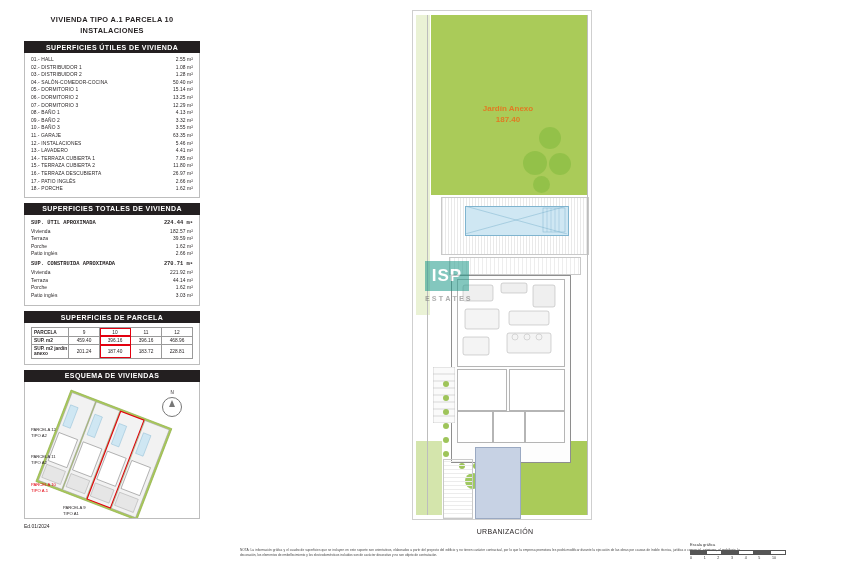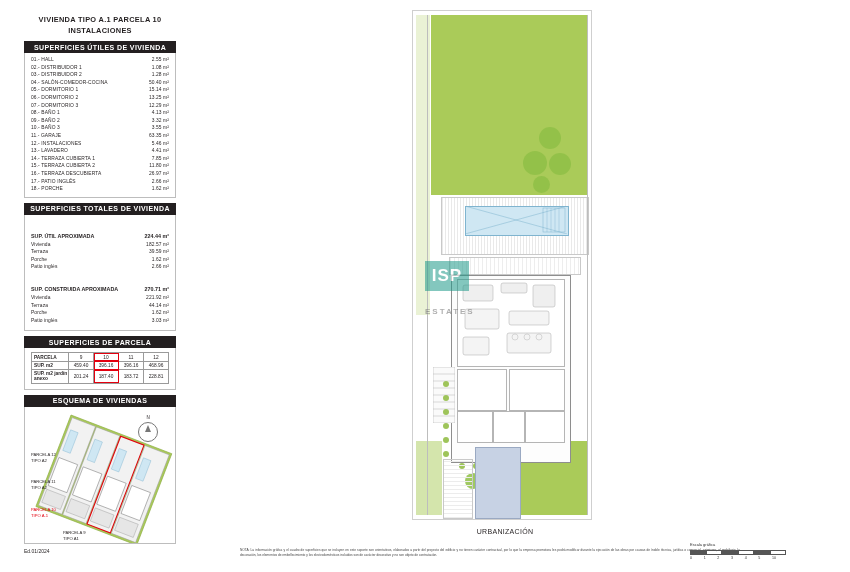--- a/index.html
+++ b/index.html
@@ -1,27 +1,27 @@
 <!DOCTYPE html>
 <html><head>
 <meta charset="utf-8">
 <style>
   html,body{margin:0;padding:0;background:#ffffff;}
   body{width:850px;height:572px;font-family:"Liberation Sans",sans-serif;color:#231f20;overflow:hidden;position:relative;}
   #sheet{position:relative;width:850px;height:572px;}
 
   
-  #left{position:absolute;left:24px;top:14px;width:152px;}
+  #left{position:absolute;left:24px;top:14px;width:176px;}
   .title{text-align:center;font-size:7.4px;font-weight:bold;letter-spacing:.3px;line-height:11px;}
   .bar{background:#231f20;color:#fff;text-align:center;font-size:7px;font-weight:bold;letter-spacing:.4px;padding:2.5px 0;margin-top:5px;}
   .rowlist{border-left:1px solid #bdbdbd;border-right:1px solid #bdbdbd;border-bottom:1px solid #bdbdbd;padding:3px 6px 4px 6px;}
   .r{display:flex;justify-content:space-between;font-size:4.9px;line-height:7.6px;letter-spacing:.1px;}
   .r .n{white-space:nowrap;}
   .r .v{white-space:nowrap;}
-  .sub{font-size:5.4px;font-weight:bold;display:flex;justify-content:space-between;line-height:9px;margin-top:14px;}
+  .sub{font-size:5.4px;font-weight:bold;display:flex;justify-content:space-between;line-height:9px;margin-top:1px;font-family:Liberation Mono, monospace;}
   .grp{margin-bottom:2px;}
 
   
   .ptable{border-left:1px solid #bdbdbd;border-right:1px solid #bdbdbd;border-bottom:1px solid #bdbdbd;padding:4px 6px 5px 6px;}
   table.p{border-collapse:collapse;width:100%;font-size:4.8px;}
   table.p td{border:.6px solid #9a9a9a;text-align:center;padding:1.2px 0;}
   table.p td.lbl{text-align:left;padding-left:2px;font-weight:bold;width:34px;}
   td.hl{outline:1.2px solid #e3000f;outline-offset:-1.2px;color:#231f20;}
 
   
@@ -283,20 +283,24 @@
 
     <div id="plot">
 
       <div class="garden" style="left:18px;top:4px;width:156px;height:180px;"></div>
 
       <div class="garden" style="left:3px;top:4px;width:14px;height:300px;opacity:.25;"></div>
 
       <div class="garden" style="left:100px;top:430px;width:74px;height:74px;"></div>
       <div class="garden" style="left:3px;top:430px;width:26px;height:74px;opacity:.5;"></div>
 
+      <div class="lbl-garden" style="left:40px;top:92px;width:110px;">
+        <div>Jardín Anexo</div>
+        <div>187.40</div>
+      </div>
 
       <div class="tree" style="left:126px;top:116px;width:22px;height:22px;"></div>
       <div class="tree" style="left:110px;top:140px;width:24px;height:24px;"></div>
       <div class="tree" style="left:136px;top:142px;width:22px;height:22px;"></div>
       <div class="tree" style="left:120px;top:165px;width:17px;height:17px;"></div>
 
       <div class="hatch" style="left:28px;top:186px;width:146px;height:56px;"></div>
       <div class="pool" style="left:52px;top:195px;width:102px;height:28px;"></div>
       <svg style="position:absolute;left:52px;top:195px;" width="102" height="28">
         <line x1="0" y1="0" x2="102" y2="28" stroke="#7fb4cf" stroke-width=".5"></line>

